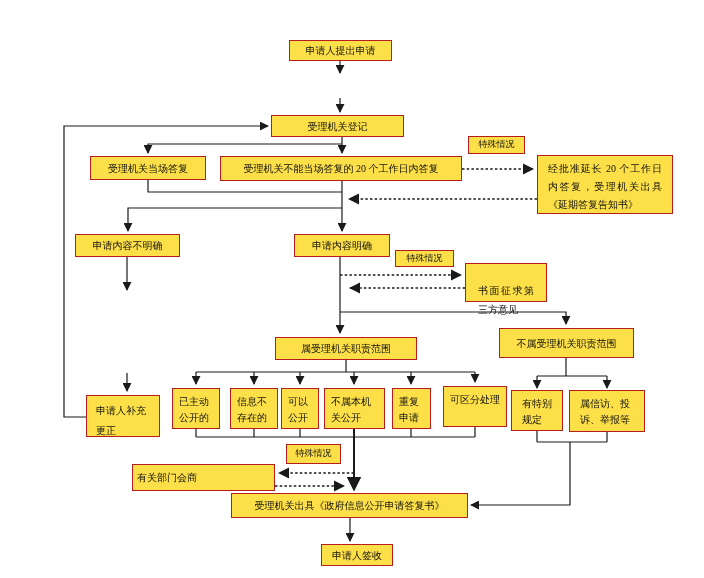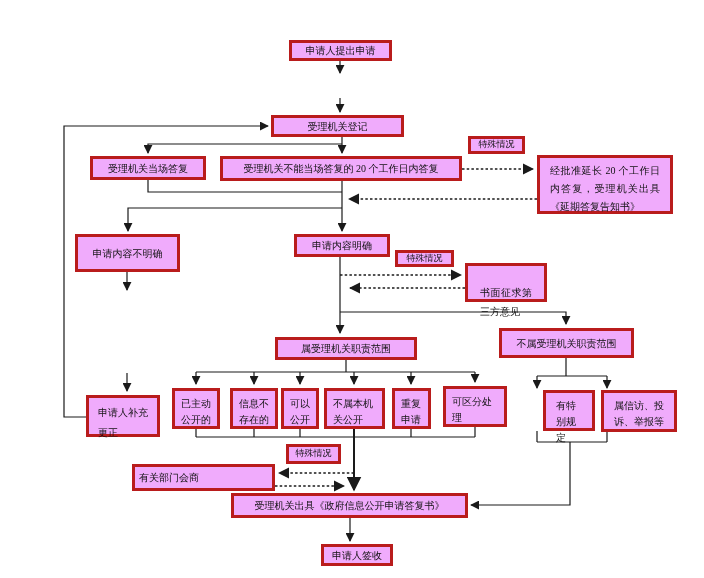--- a/index.html
+++ b/index.html
@@ -2,35 +2,35 @@
 <html><head>
 <meta charset="utf-8">
 <style>
   html,body{margin:0;padding:0;background:#fff;}
   #stage{
     position:relative;width:704px;height:578px;background:#fff;overflow:hidden;
     font-family:"Liberation Serif","DejaVu Serif",serif;color:#111;
   }
   #wires{position:absolute;left:0;top:0;z-index:0;}
   .box{
-    position:absolute;box-sizing:border-box;background:#f0abfc;
-    border:3px solid #b91c1c;font-size:10px;line-height:1.3;
+    position:absolute;box-sizing:border-box;background:#fde047;
+    border:1px solid #b91c1c;font-size:10px;line-height:1.3;
     display:flex;align-items:center;justify-content:center;text-align:center;
     z-index:1;white-space:nowrap;
   }
   .ml{ 
     display:block;text-align:left;white-space:normal;
   }
   .lbl{font-size:9px;}
   .b-extend{padding:4px 10px 0 10px;line-height:18px;text-align:justify;}
   .b-notify{padding:7px 8px 0 8px;line-height:21px;}
   .b-supp{padding:5px 6px 0 9px;line-height:20px;font-family:Liberation Serif, serif;}
   .b-third{padding:17px 12px 0 12px;line-height:19px;text-align:justify;}
   .b-sm{padding:5px 6px 0 6px;line-height:16px;}
-  .b-sm2{padding:5px 10px 0 10px;line-height:16px;margin-left:32px;}
+  .b-sm2{padding:5px 10px 0 10px;line-height:16px;}
 </style>
 </head>
 <body>
 
 <div id="stage">
 
   <svg id="wires" width="704" height="578" viewBox="0 0 704 578">
     <defs>
       <marker id="arr" viewBox="0 0 10 10" refX="9" refY="5" markerWidth="7.5" markerHeight="7.5" orient="auto-start-reverse">
         <path d="M0,0 L10,5 L0,10 z" fill="#1a1a1a"></path>
@@ -97,21 +97,21 @@
   <div class="box" style="left:271px;top:115px;width:133px;height:22px">受理机关登记</div>
 
   <div class="box" style="left:90px;top:156px;width:116px;height:24px">受理机关当场答复</div>
 
   <div class="box" style="left:220px;top:156px;width:242px;height:25px">受理机关不能当场答复的 20 个工作日内答复</div>
 
   <div class="box lbl" style="left:468px;top:136px;width:57px;height:18px">特殊情况</div>
 
   <div class="box ml b-extend" style="left:537px;top:155px;width:136px;height:59px">经批准延长 20 个工作日内答复，受理机关出具《延期答复告知书》</div>
 
-  <div class="box" style="left:75px;top:234px;width:105px;height:38px">申请内容不明确</div>
+  <div class="box" style="left:75px;top:234px;width:105px;height:23px">申请内容不明确</div>
 
   <div class="box" style="left:294px;top:234px;width:96px;height:23px">申请内容明确</div>
 
   <div class="box lbl" style="left:395px;top:250px;width:59px;height:17px">特殊情况</div>
 
   <div class="box ml b-third" style="left:465px;top:263px;width:82px;height:39px">书面征求第三方意见</div>
 
 
   <div class="box ml b-supp" style="left:86px;top:395px;width:74px;height:42px">申请人补充更正</div>
 

